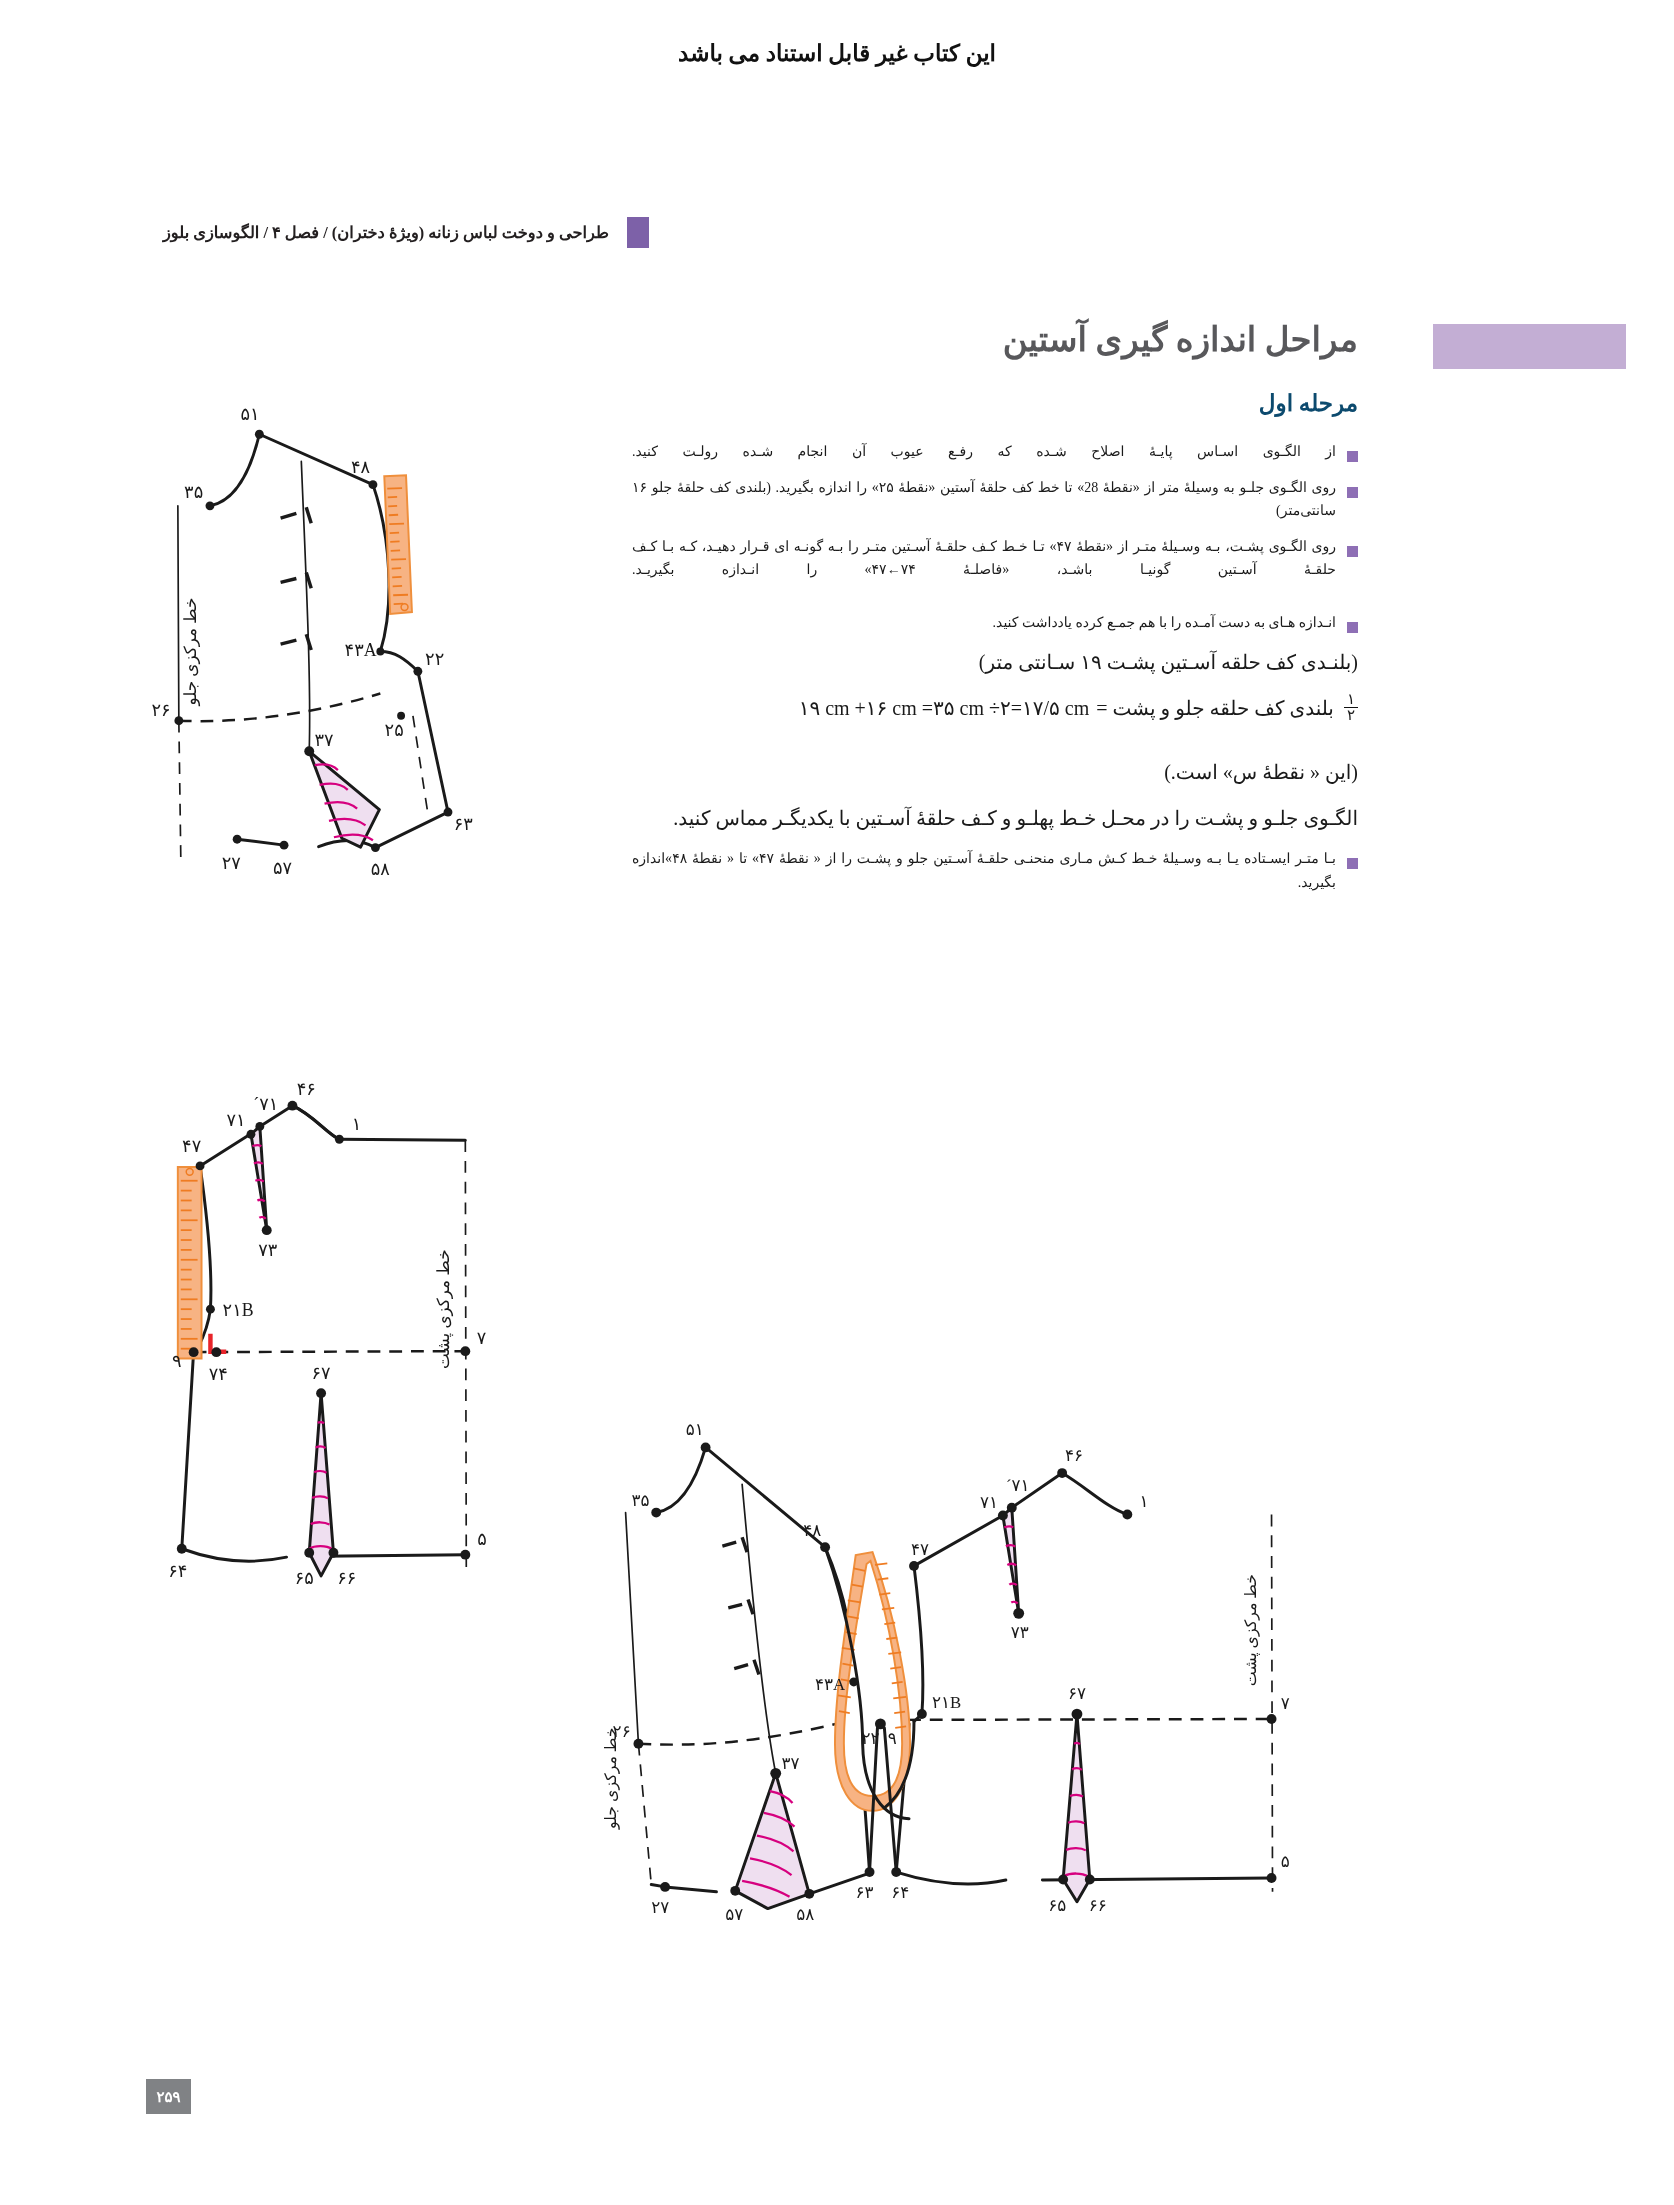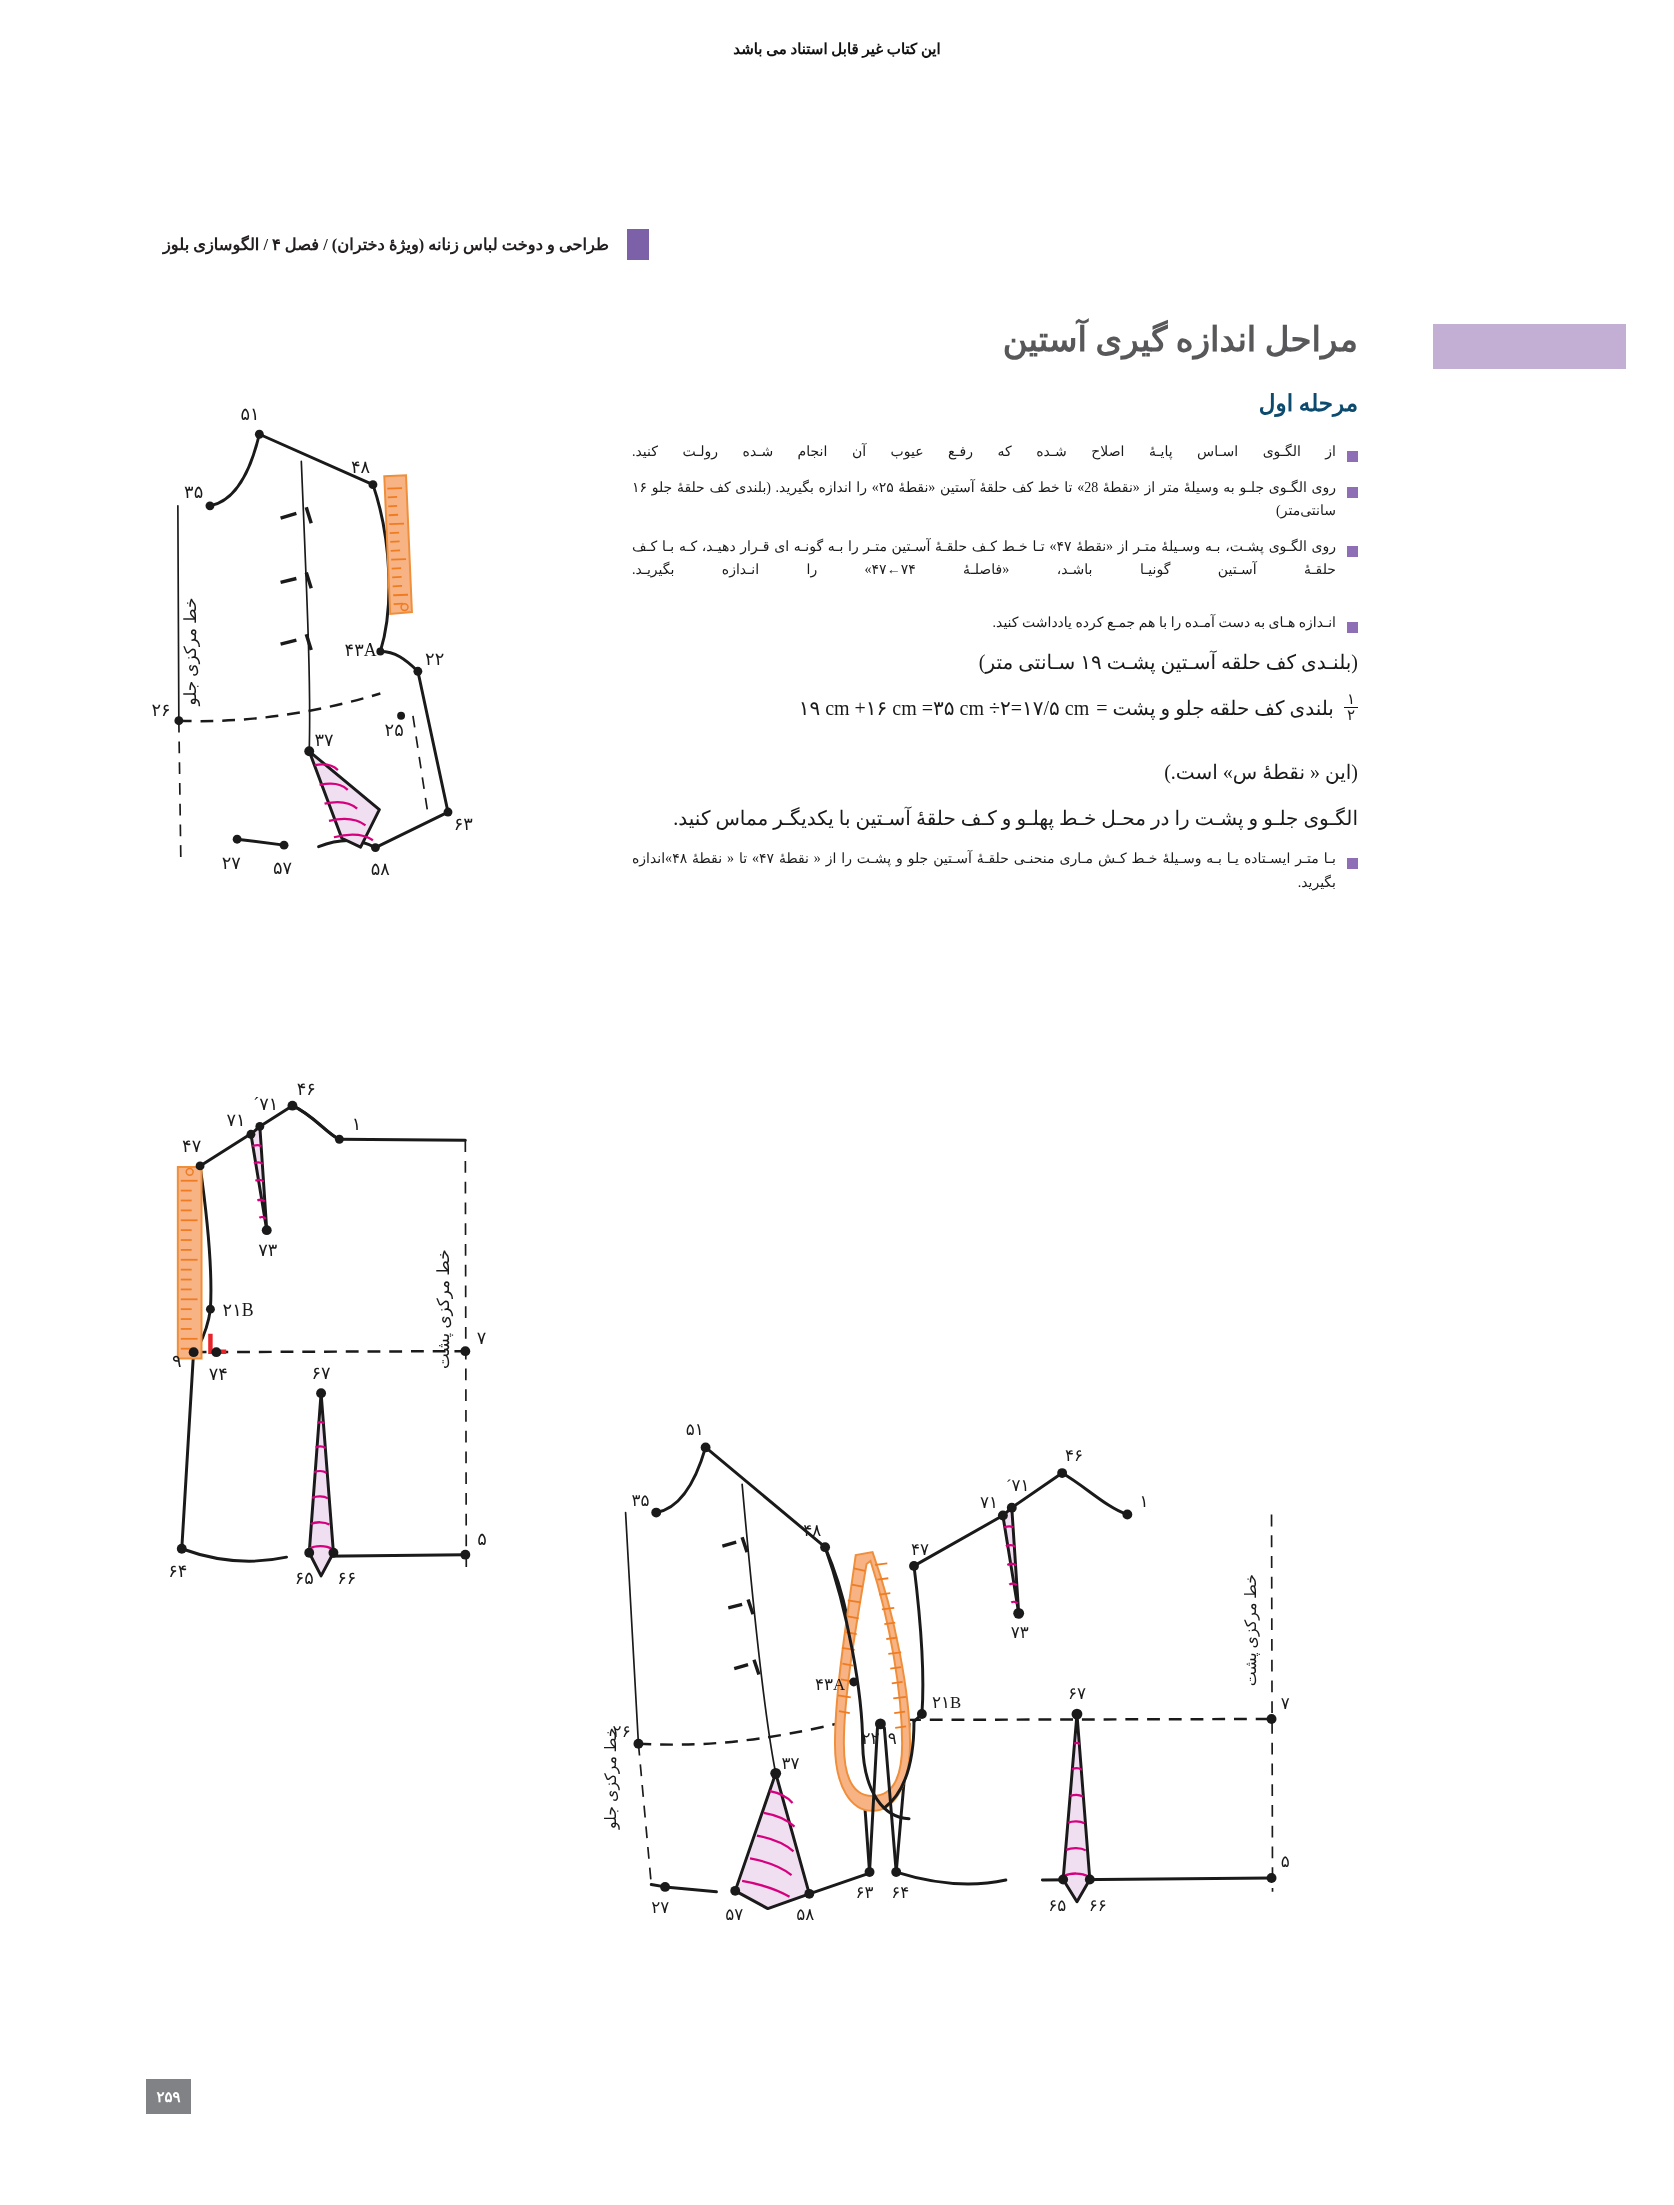--- a/index.html
+++ b/index.html
@@ -6,27 +6,27 @@
   body{
     width:1674px;height:2205px;position:relative;overflow:hidden;
     font-family:"Liberation Serif","DejaVu Serif",serif;
     color:#1a1a1a;
   }
   .page{position:absolute;inset:0;}
 
   
   .watermark{
     position:absolute;top:40px;left:0;width:100%;
-    text-align:center;font-size:15px;font-weight:700;
+    text-align:center;font-size:23px;font-weight:700;
     letter-spacing:0;color:#111;
   }
 
   
   .runhead{
-    position:absolute;top:229px;left:163px;
+    position:absolute;top:217px;left:163px;
     display:flex;align-items:center;gap:18px;direction:rtl;
   }
   .runhead .swatch{
     width:22px;height:31px;background:#7d61a8;display:block;
   }
   .runhead .rh-text{
     font-size:16.3px;font-weight:700;color:#231f20;white-space:nowrap;
   }
 
   

